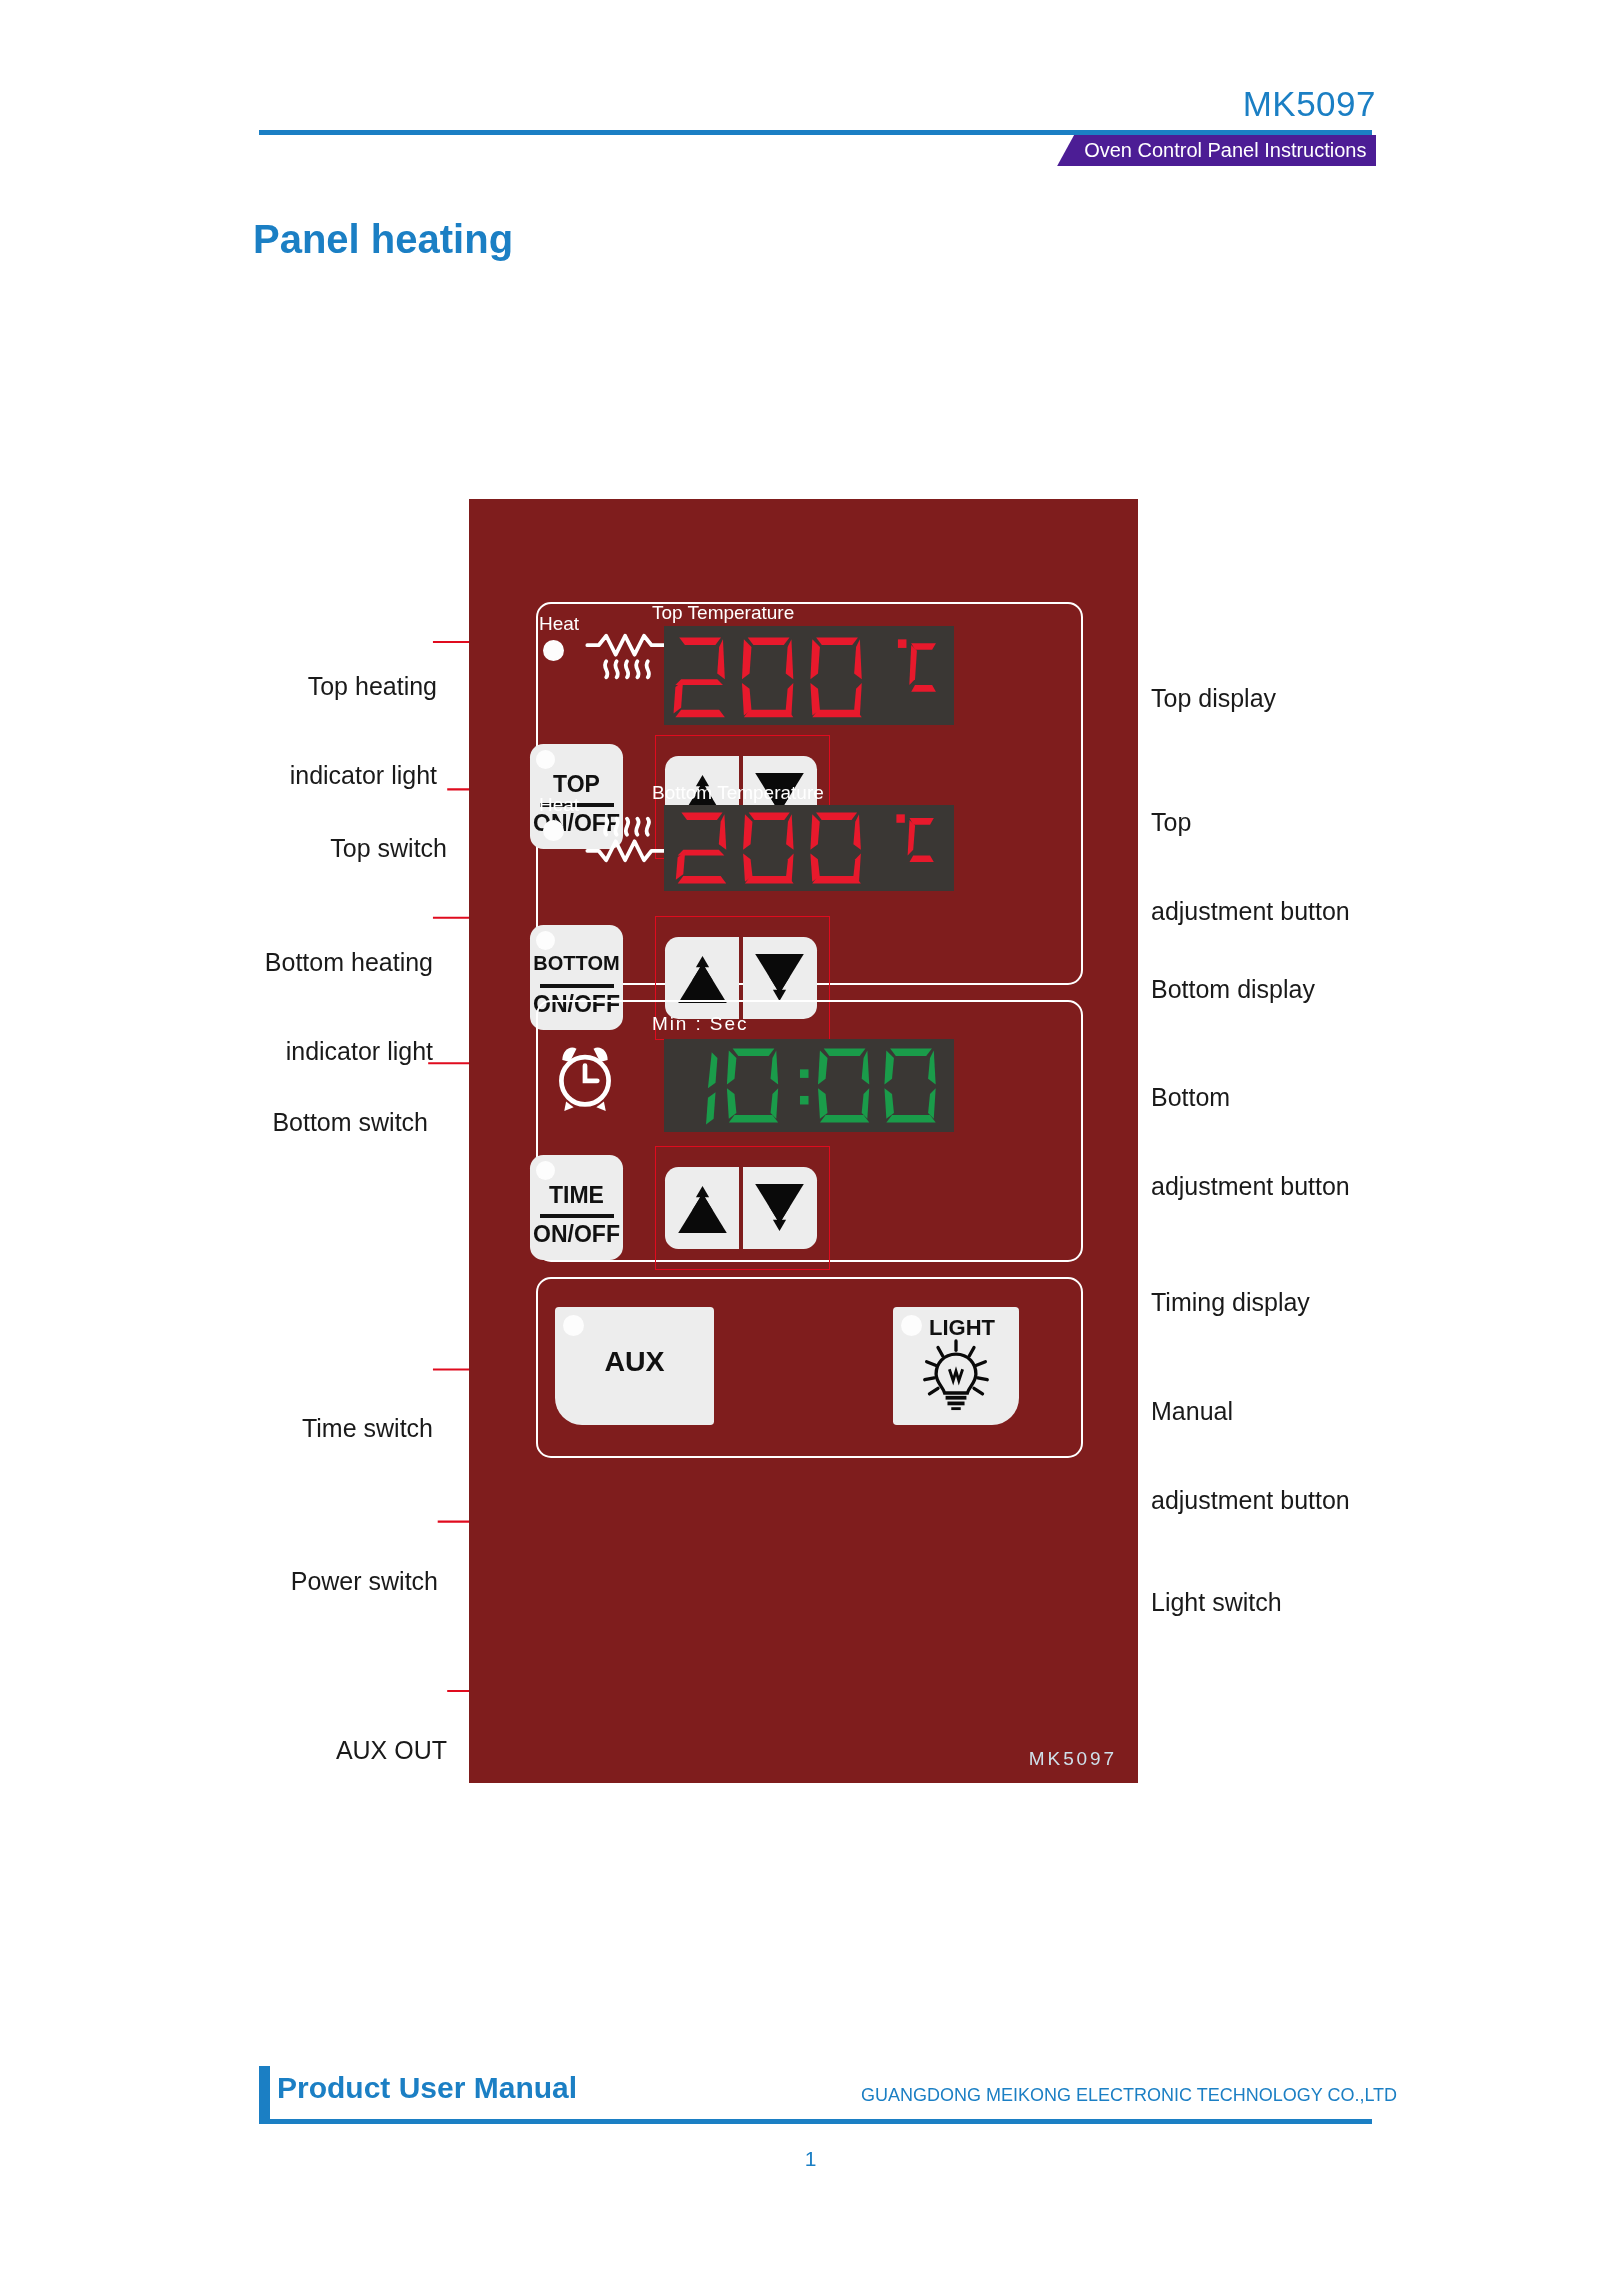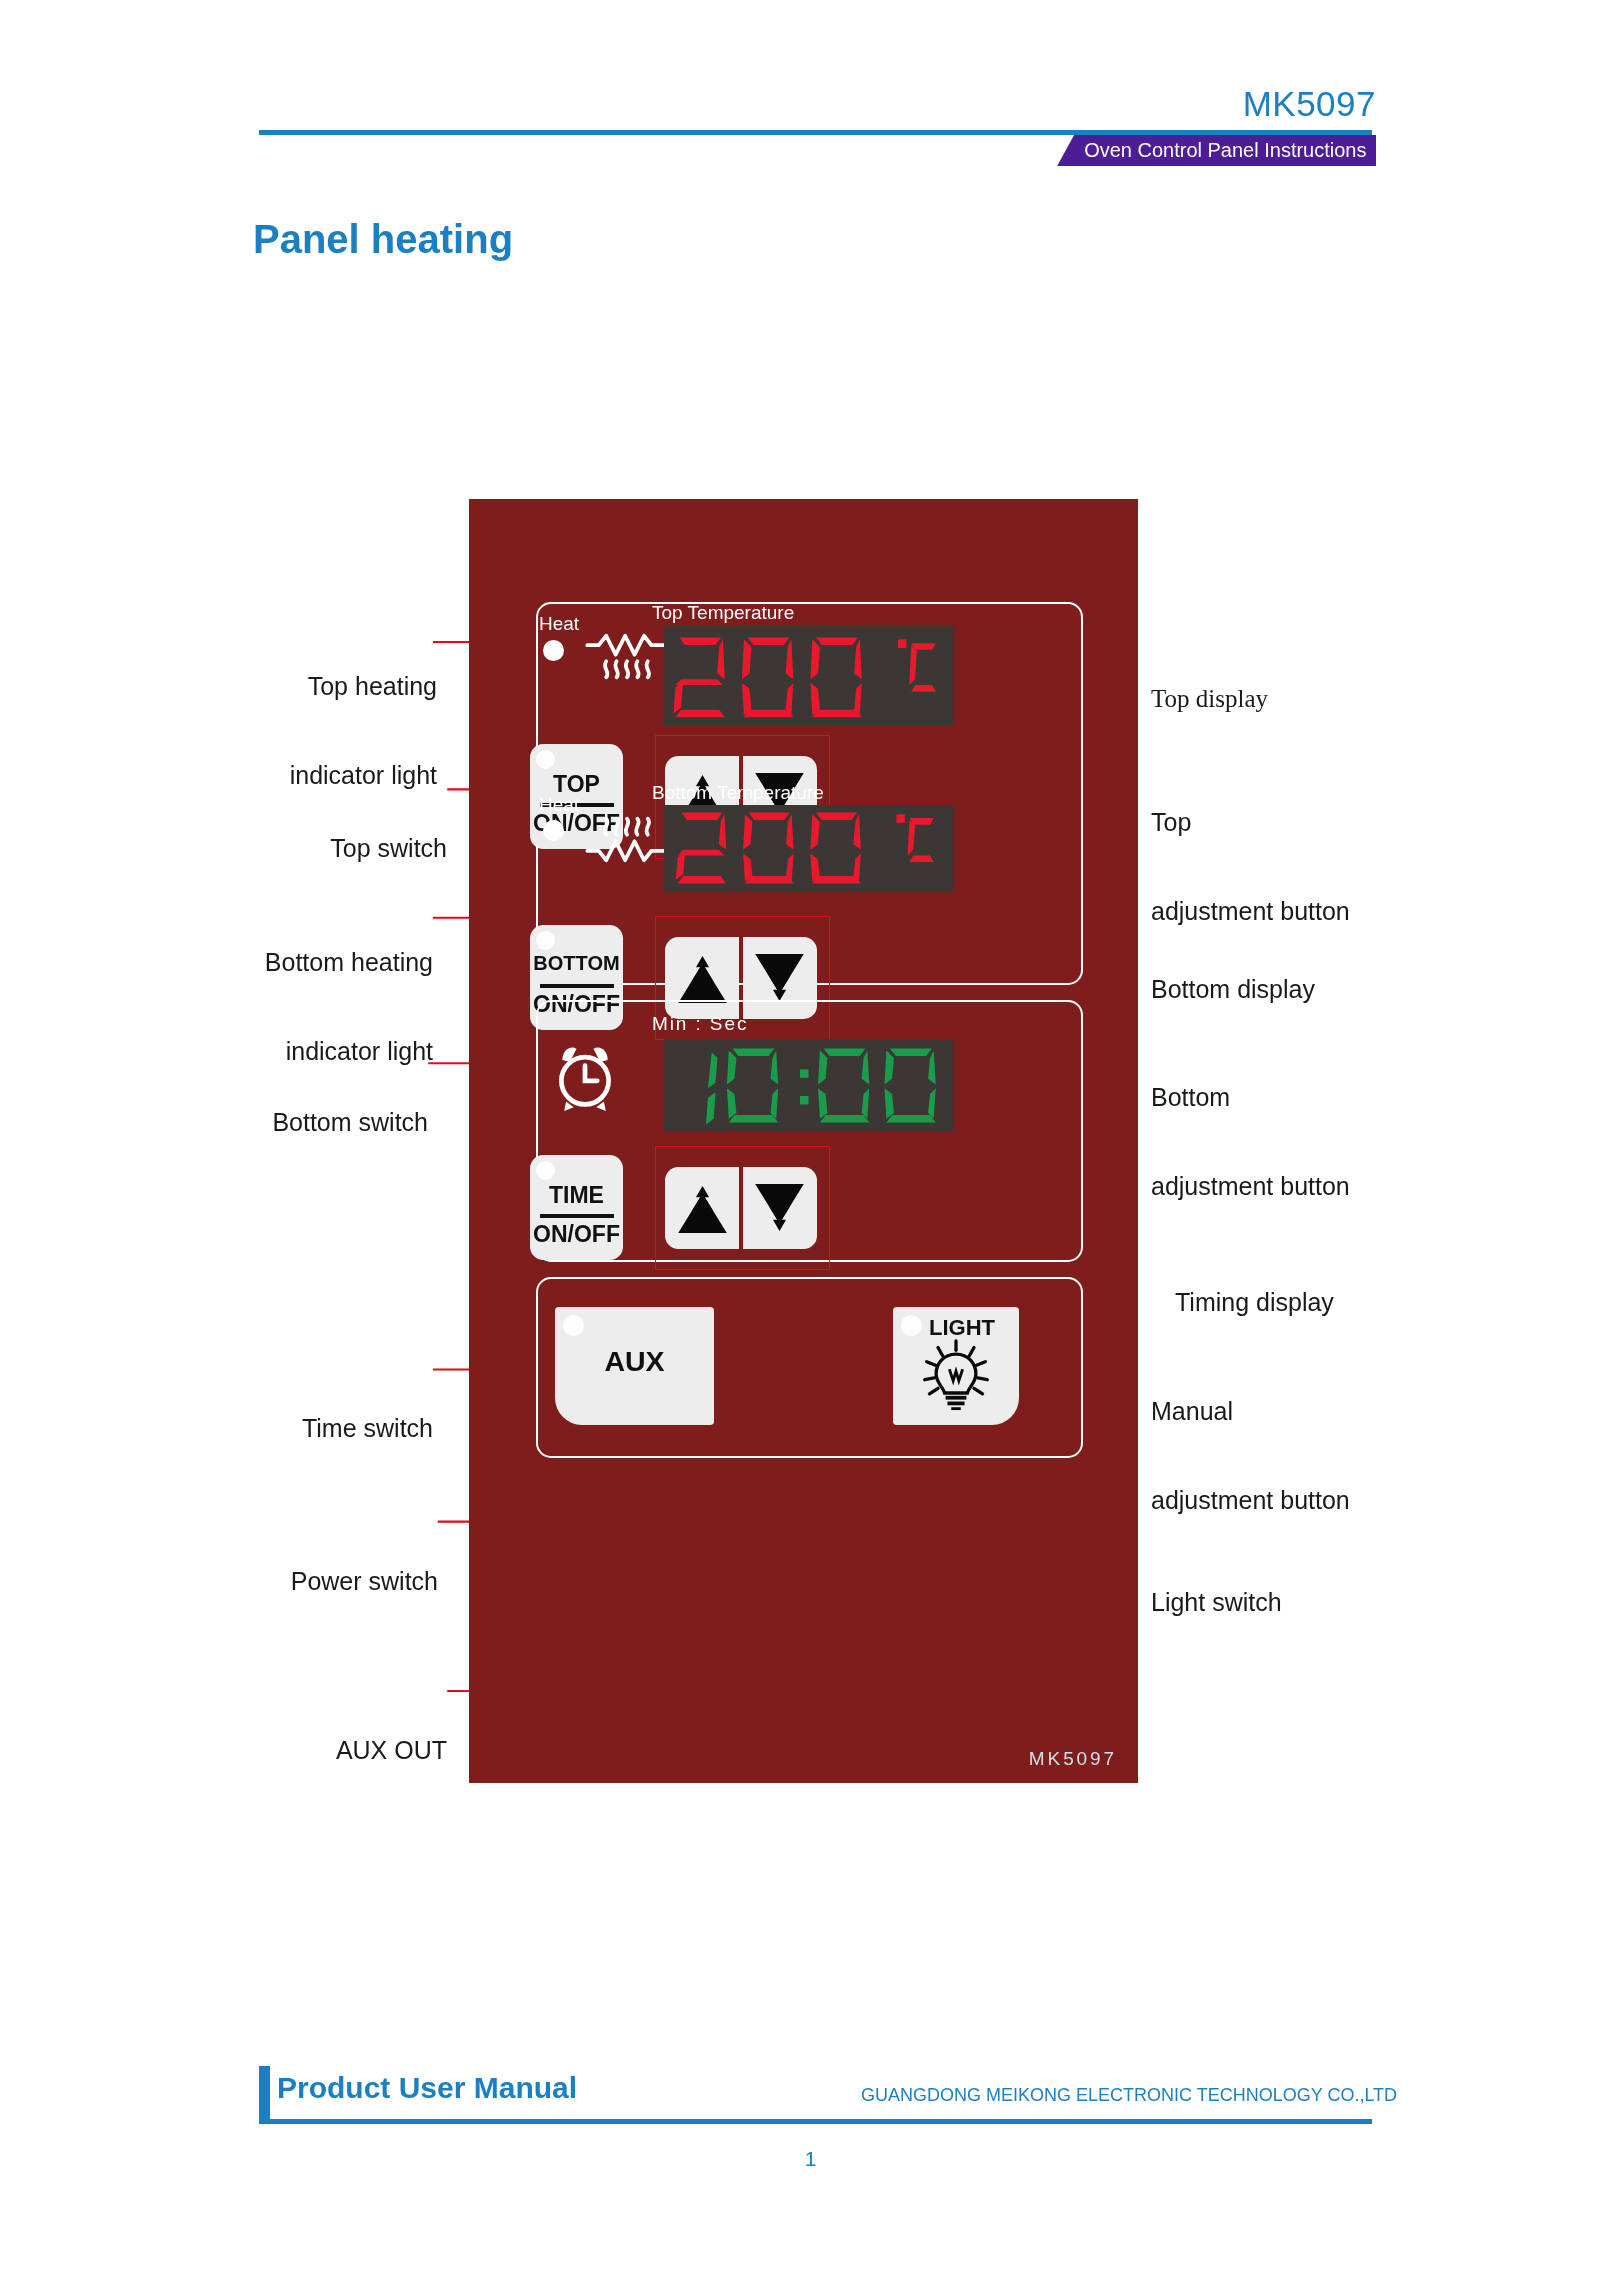--- a/index.html
+++ b/index.html
@@ -226,35 +226,35 @@
 <div class="callout left-side" style="left:209px; top:1355px; width:224px;">
   <div>Time switch</div>
 </div>
 <div class="callout left-side" style="left:200px; top:1508px; width:238px;">
   <div>Power switch</div>
 </div>
 <div class="callout left-side" style="left:238px; top:1677px; width:209px;">
   <div>AUX OUT</div>
 </div>
 
-<div class="callout right-side" style="left:1151px; top:625px;font-family:Liberation Serif, serif;">
+<div class="callout right-side" style="left:1151px; top:625px;">
   <div>Top display</div>
 </div>
 <div class="callout right-side" style="left:1151px; top:749px;">
   <div>Top</div>
   <div>adjustment button</div>
 </div>
 <div class="callout right-side" style="left:1151px; top:916px;">
   <div>Bottom display</div>
 </div>
 <div class="callout right-side" style="left:1151px; top:1024px;">
   <div>Bottom</div>
   <div>adjustment button</div>
 </div>
-<div class="callout right-side" style="left:1151px; top:1229px;margin-left:24px;">
+<div class="callout right-side" style="left:1151px; top:1229px;">
   <div>Timing display</div>
 </div>
 <div class="callout right-side" style="left:1151px; top:1338px;">
   <div>Manual</div>
   <div>adjustment button</div>
 </div>
 <div class="callout right-side" style="left:1151px; top:1529px;">
   <div>Light switch</div>
 </div>
 

